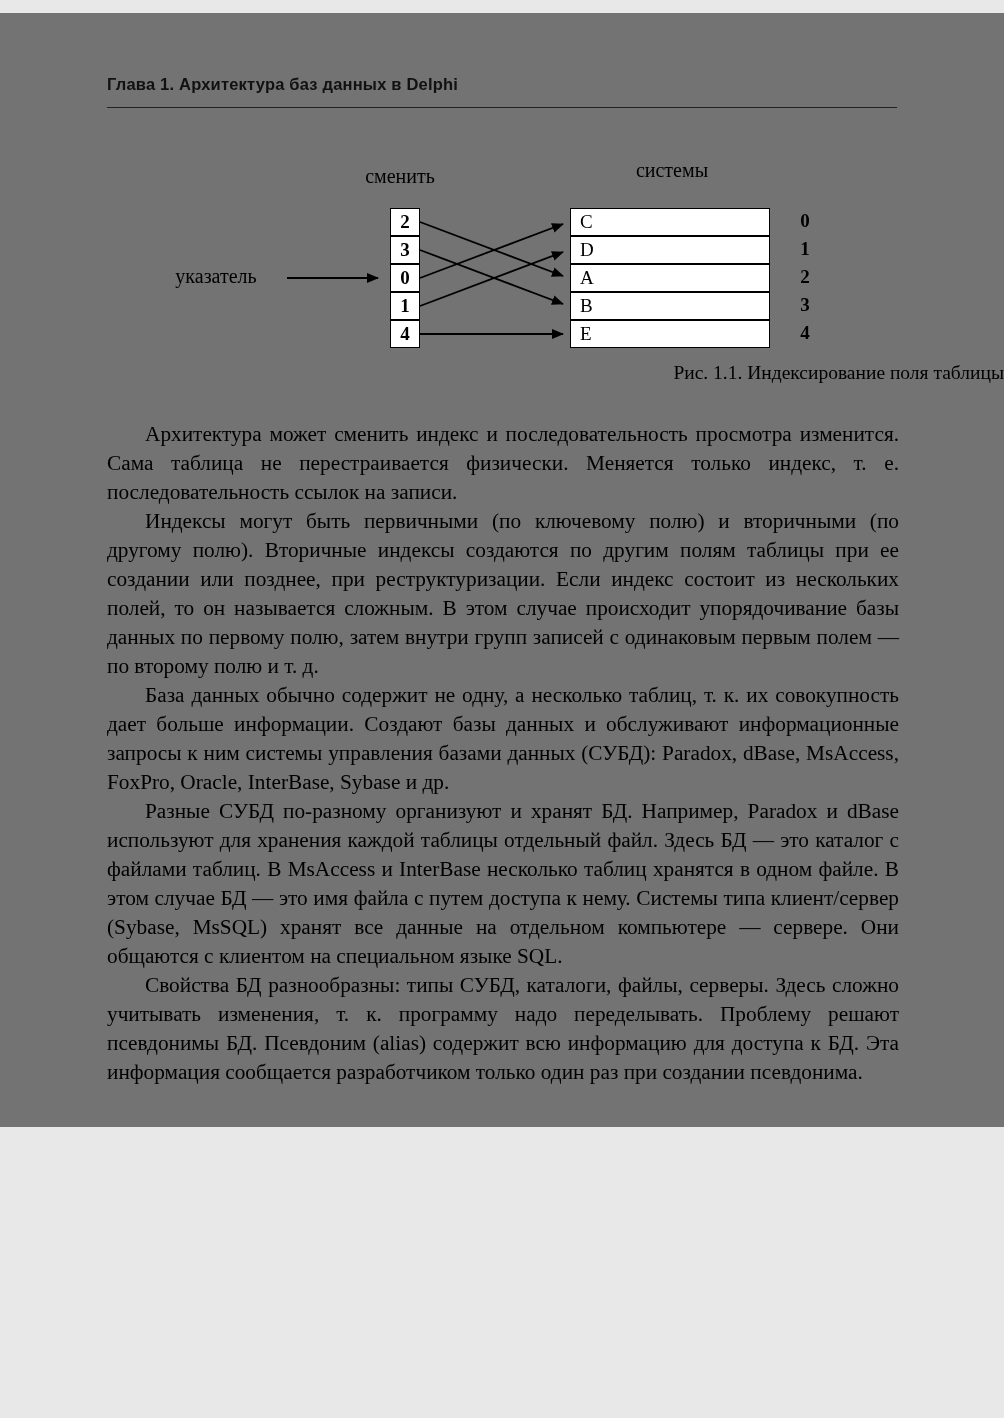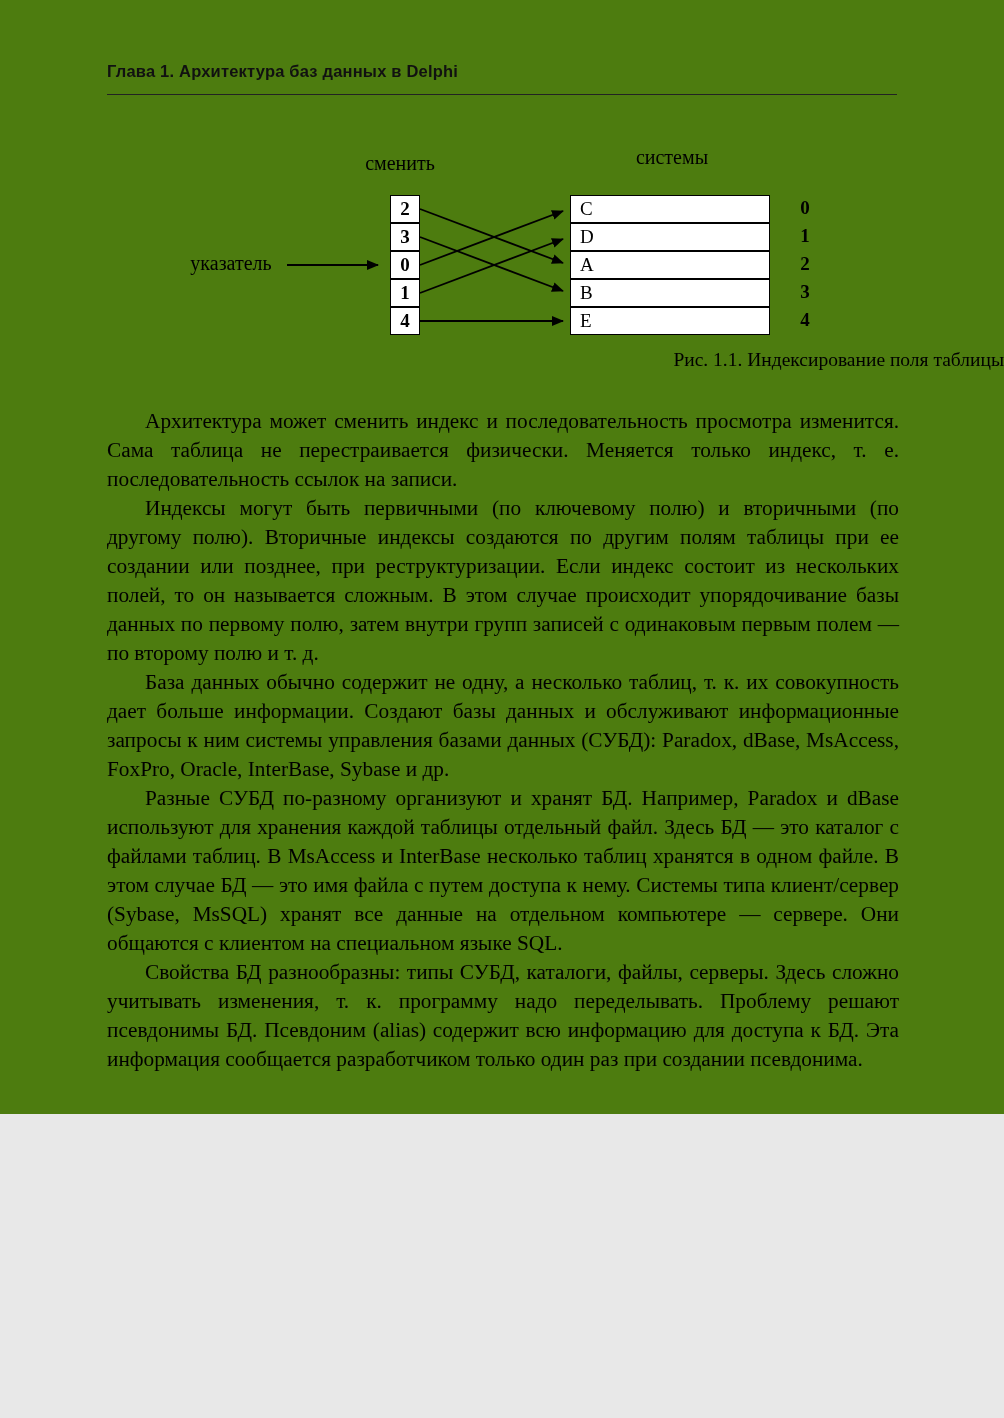--- a/index.html
+++ b/index.html
@@ -1,21 +1,21 @@
 <!DOCTYPE html>
 <html><head>
 <meta charset="utf-8">
 <style>
   * { margin:0; padding:0; box-sizing:border-box; }
   html,body { background:#e8e8e8; }
   .page {
     position:relative;
     width:1004px; height:1114px;
-    margin:0 auto;
-    background:#4d7c0f;
+    margin:13px auto;
+    background:#737373;
     font-family:"Liberation Serif", serif;
     color:#000;
     overflow:hidden;
   }
 
   
   .chapter-head {
     position:absolute; left:107px; top:62px;
     font-family:"Liberation Sans", sans-serif;
     font-size:16.5px; font-weight:bold; color:#111;
@@ -24,21 +24,21 @@
   .head-rule {
     position:absolute; left:107px; top:94px; width:790px;
     border-top:1.7px solid #222;
   }
 
   
   .figure { position:absolute; left:107px; top:140px; width:790px; height:210px; }
   .fig-label { position:absolute; font-size:20px; white-space:nowrap; }
   .lbl-index   { left:293px; top:12px; transform:translateX(-50%); }
   .lbl-table   { left:565px; top:6px;  transform:translateX(-50%); }
-  .lbl-pointer { left:124px; top:112px; transform:translateX(-50%); }
+  .lbl-pointer { left:109px; top:112px; transform:translateX(-50%); }
 
   .idx-box {
     position:absolute; left:283px; width:30px; height:28px;
     border:1.6px solid #000; background:#fff;
     text-align:center; font-weight:bold; font-size:19px; line-height:25px;
   }
   .tbl-row {
     position:absolute; left:463px; width:200px; height:28px;
     border:1.5px solid #000; background:#fff;
     font-size:19px; line-height:25px; padding-left:9px;

